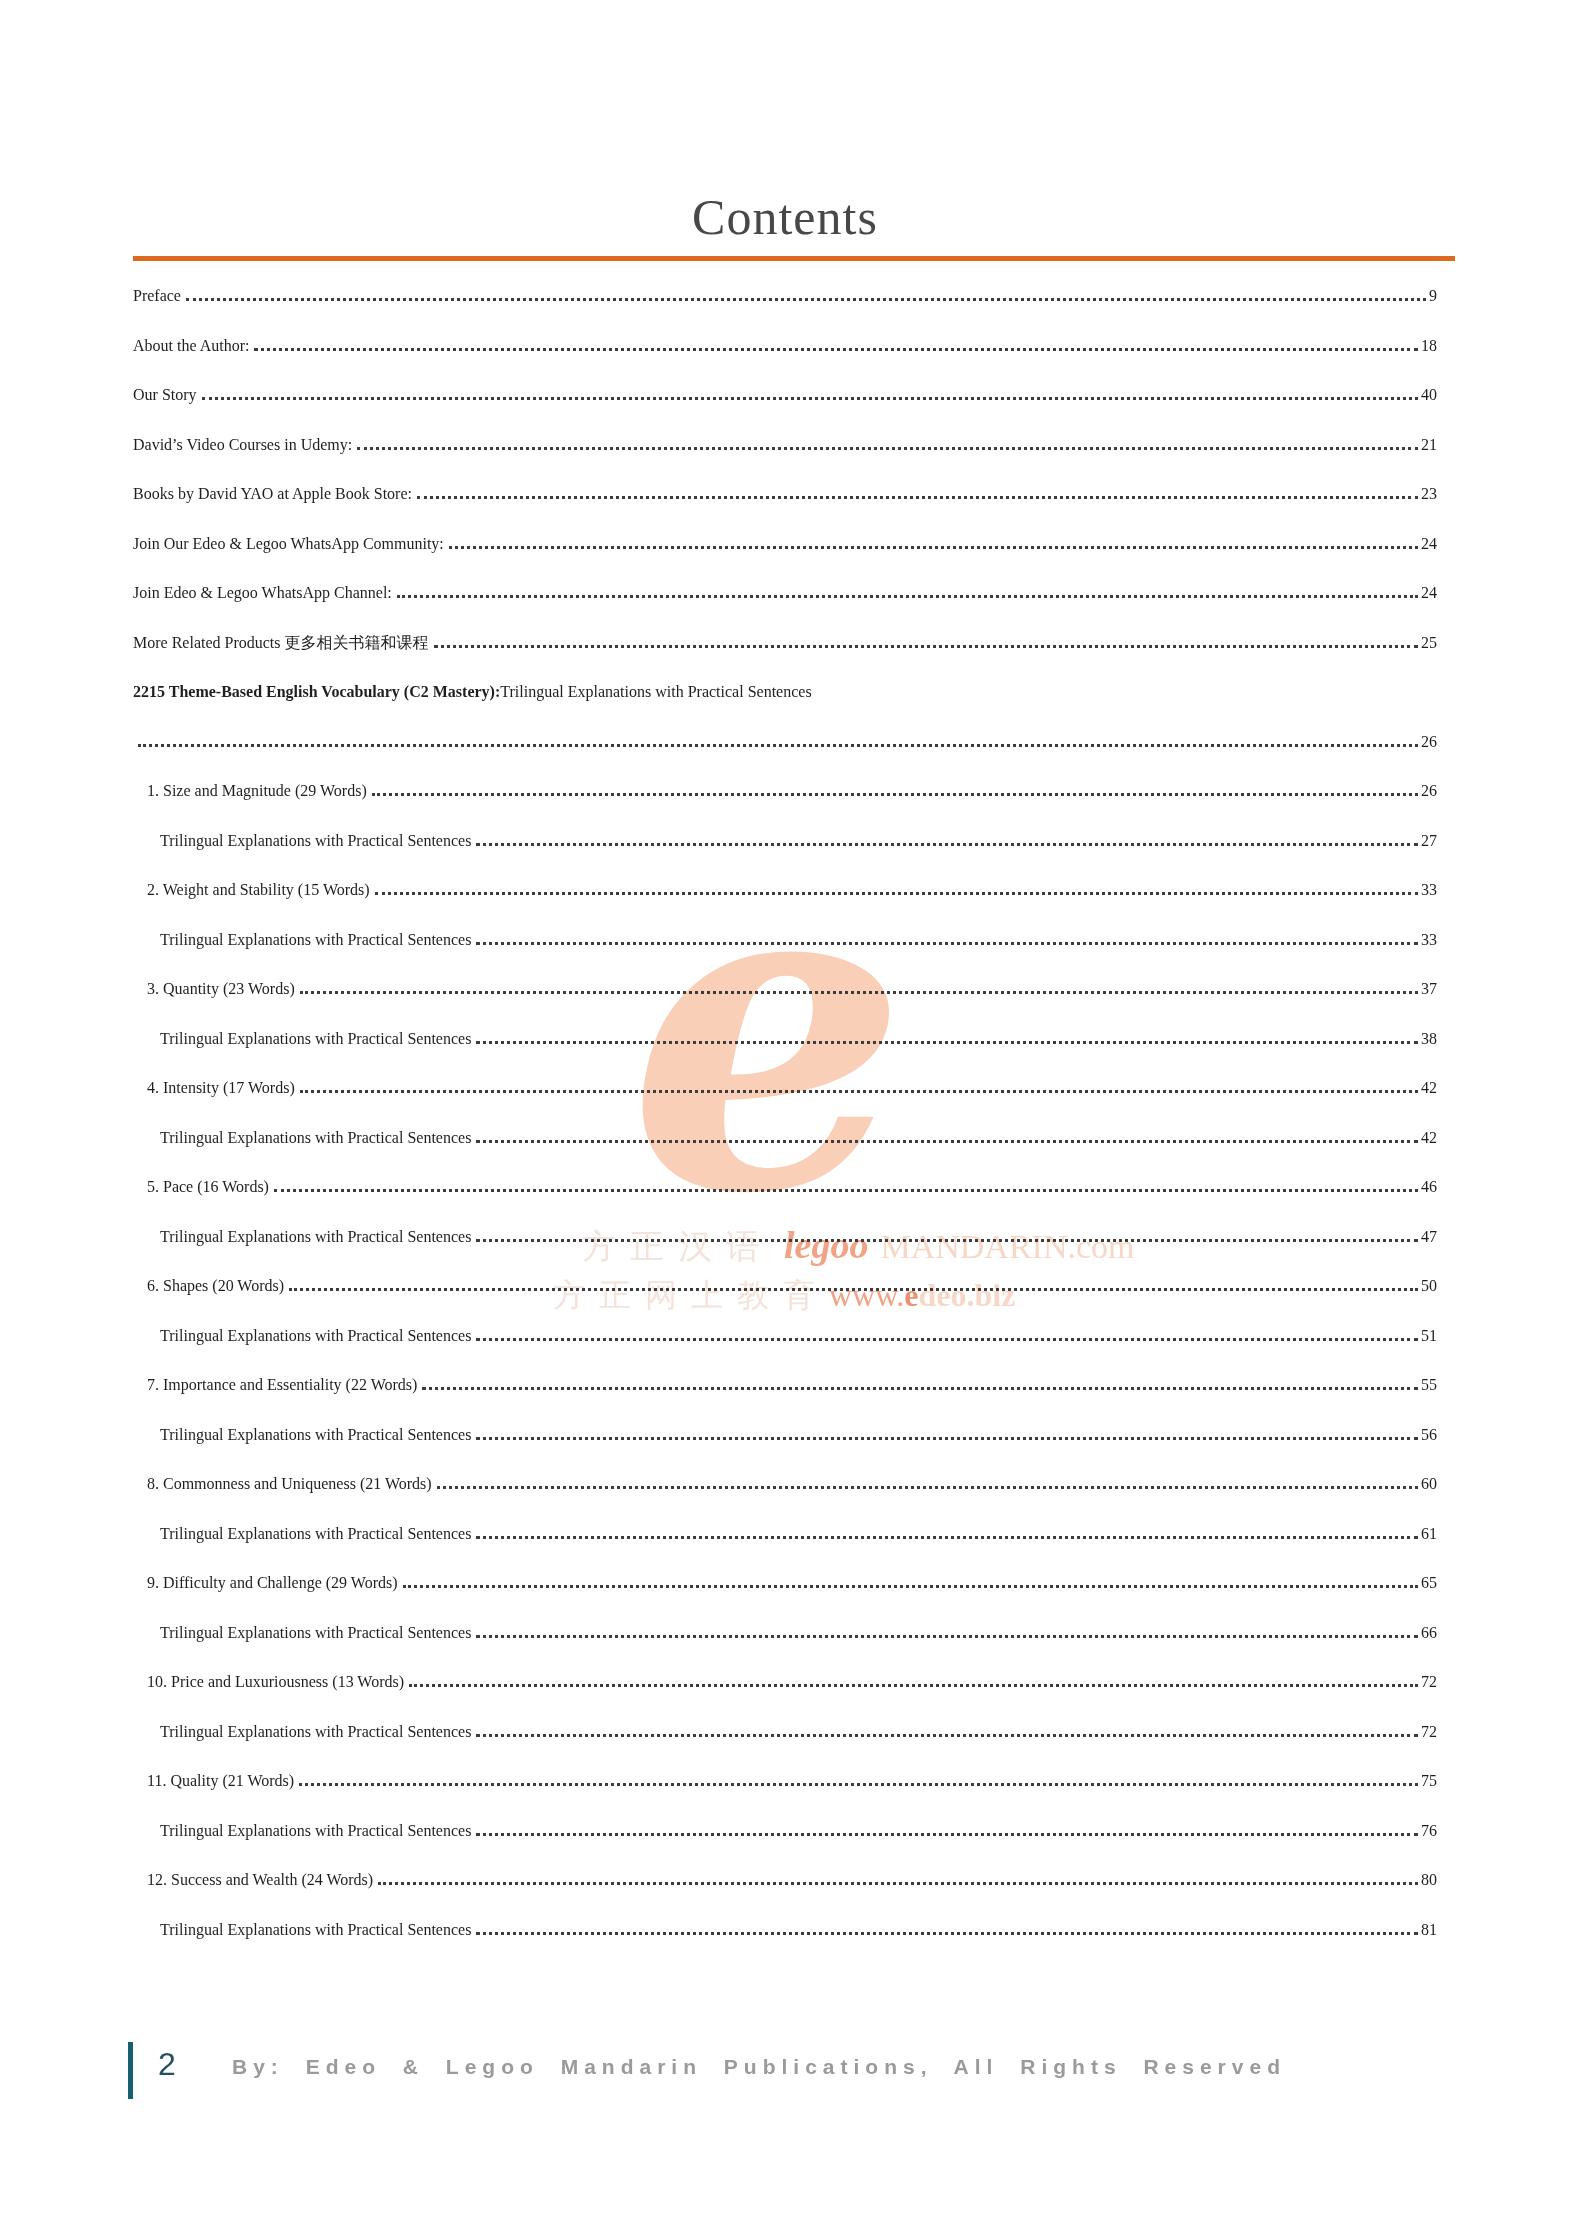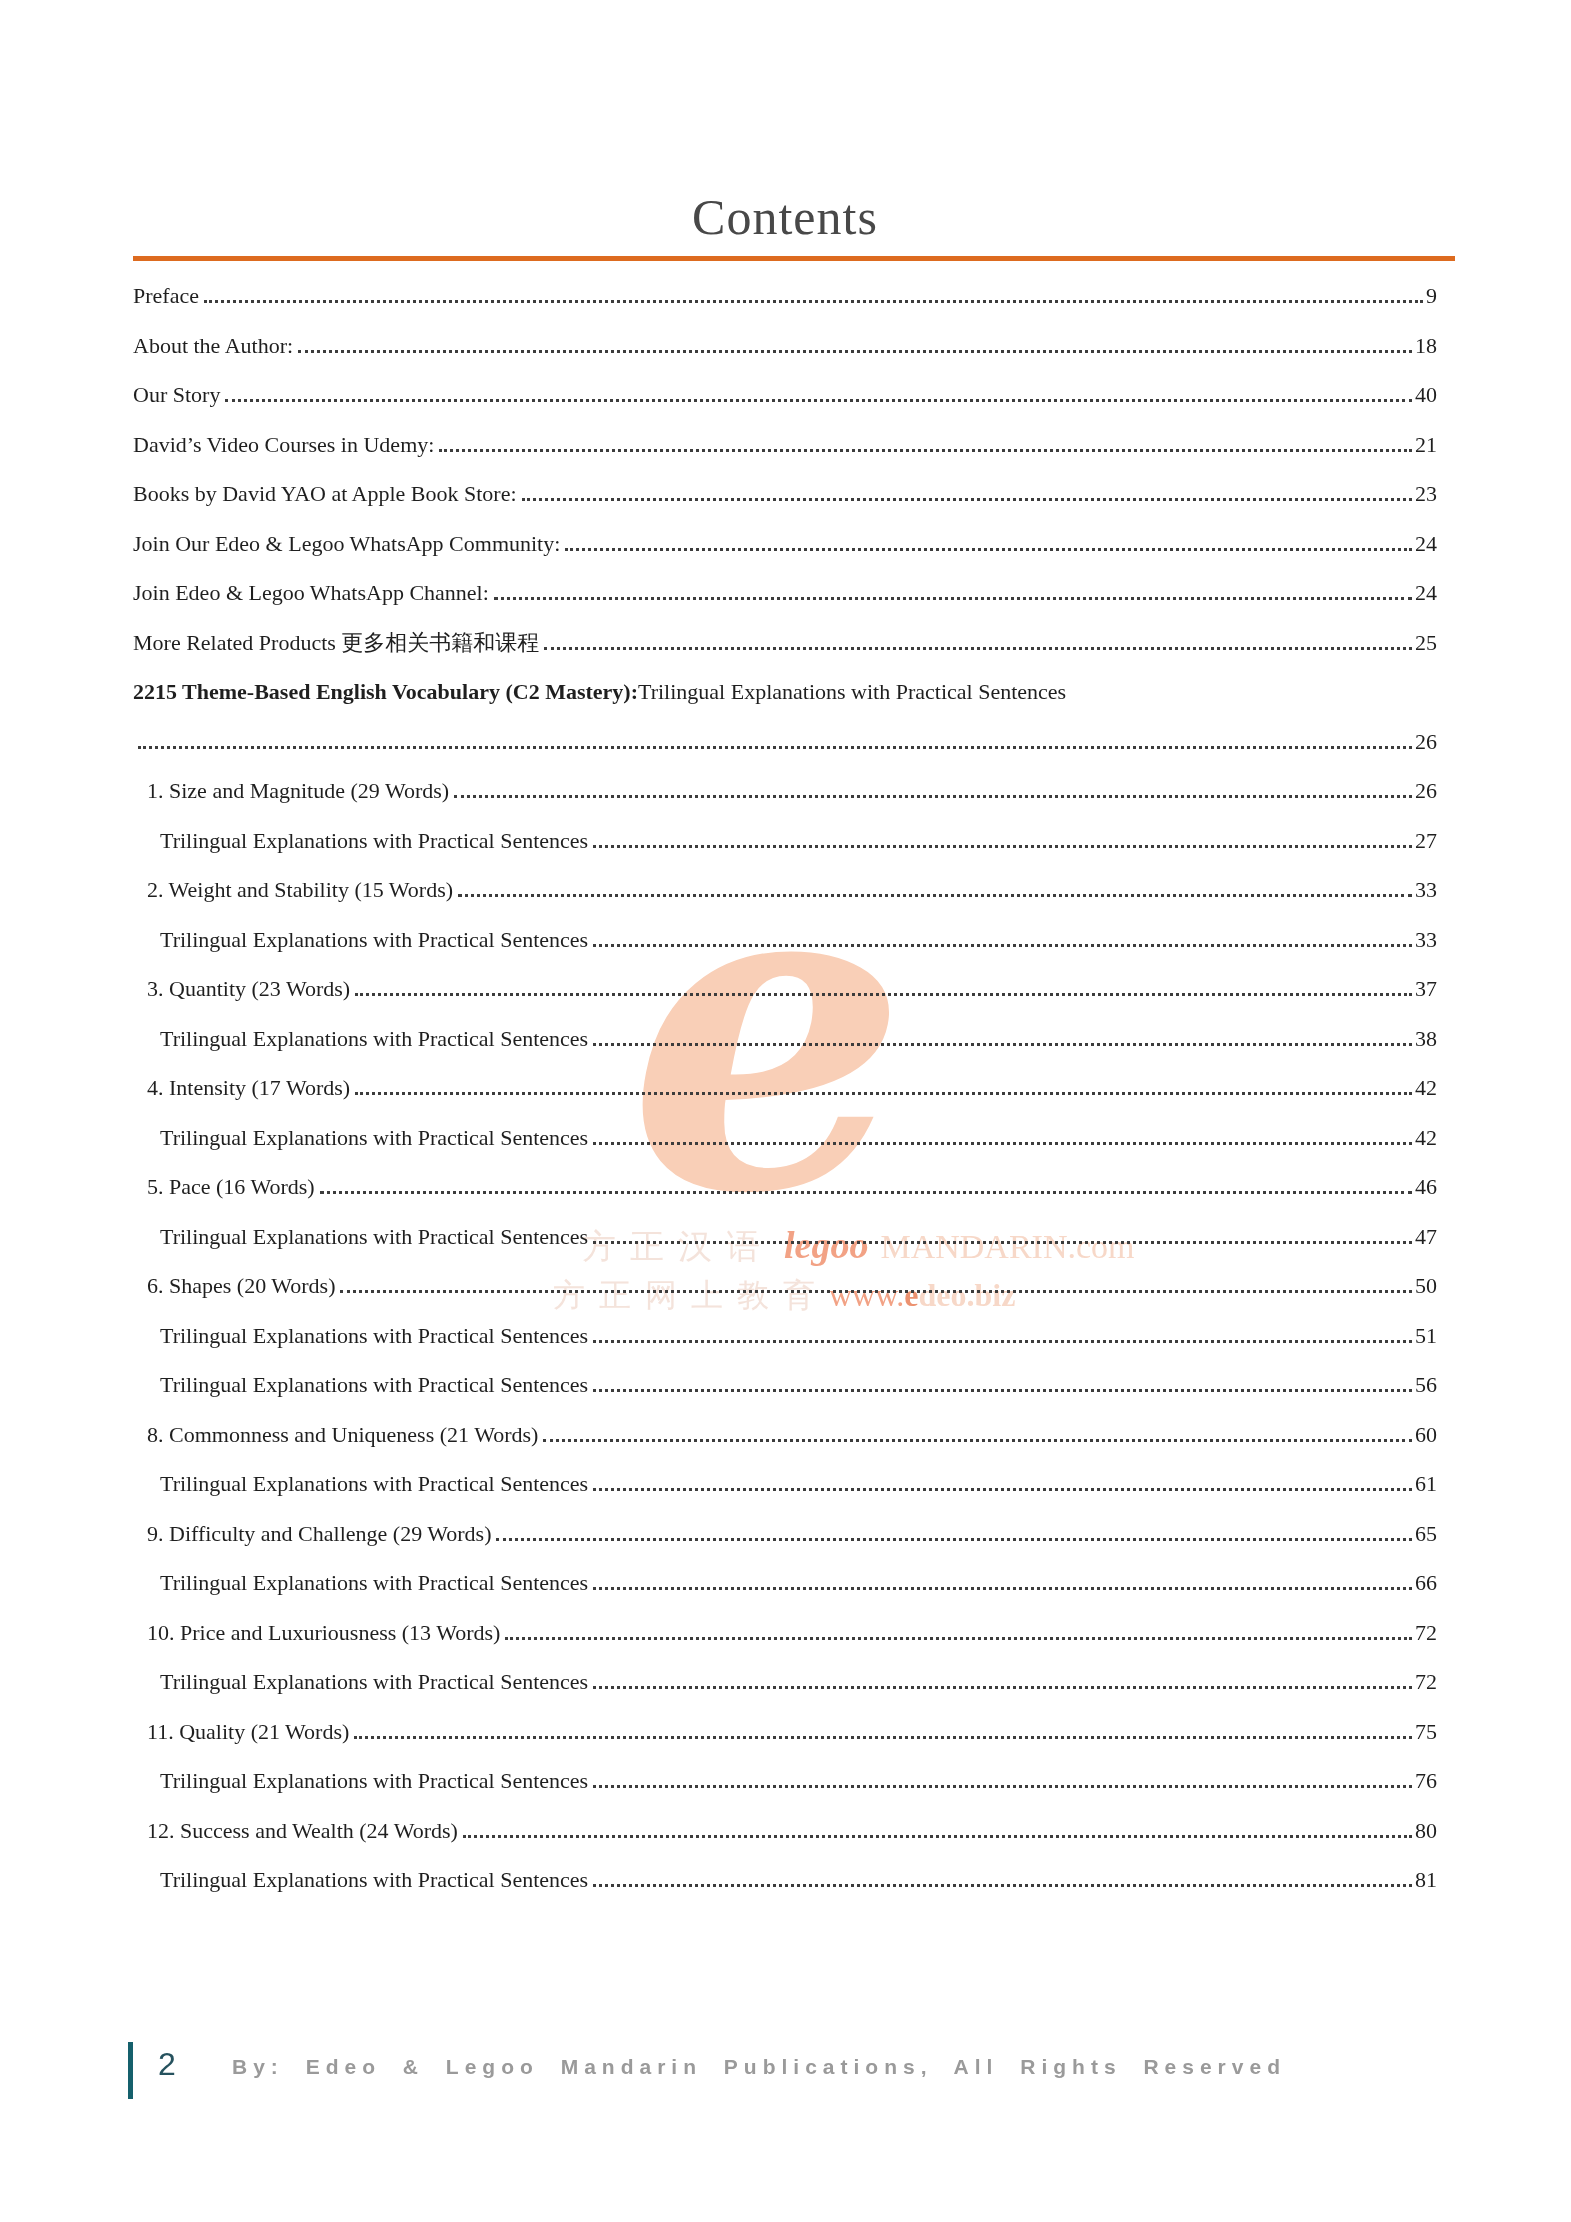--- a/index.html
+++ b/index.html
@@ -11,21 +11,21 @@
   .content{position:absolute;left:133px;top:188px;width:1304px;z-index:2;text-align:center;}
   .doc-title{
     font-size:50px;font-weight:400;color:#484848;margin:0;line-height:58px;
     font-family:"Liberation Serif",serif;letter-spacing:1px;
   }
   .title-rule{height:5px;background:#DD6B1F;width:1322px;margin-top:10px;}
   
   .toc{margin-top:10px;}
   .toc-row{
     display:flex;align-items:baseline;height:49.5px;line-height:49.5px;
-    font-size:22px;white-space:nowrap;
+    font-size:16px;white-space:nowrap;
   }
   .lvl0{padding-left:0;}
   .lvl1{padding-left:14px;}
   .lvl2{padding-left:27px;}
   .toc-label{flex:0 0 auto;}
   .toc-label-bold{flex:0 0 auto;font-weight:700;}
   .leader{
     flex:1 1 auto;min-width:20px;height:0;
     border-bottom:3px dotted #3c3c3c;margin:0 3px 0 5px;
   }
@@ -173,20 +173,25 @@
       <div class="toc-row lvl1">
         <span class="toc-label">6. Shapes (20 Words)</span>
         <div class="leader"></div>
         <span class="pagenum">50</span>
       </div>
       <div class="toc-row lvl2">
         <span class="toc-label">Trilingual Explanations with Practical Sentences</span>
         <div class="leader"></div>
         <span class="pagenum">51</span>
       </div>
+      <div class="toc-row lvl1">
+        <span class="toc-label">7. Importance and Essentiality (22 Words)</span>
+        <div class="leader"></div>
+        <span class="pagenum">55</span>
+      </div>
       <div class="toc-row lvl2">
         <span class="toc-label">Trilingual Explanations with Practical Sentences</span>
         <div class="leader"></div>
         <span class="pagenum">56</span>
       </div>
       <div class="toc-row lvl1">
         <span class="toc-label">8. Commonness and Uniqueness (21 Words)</span>
         <div class="leader"></div>
         <span class="pagenum">60</span>
       </div>

